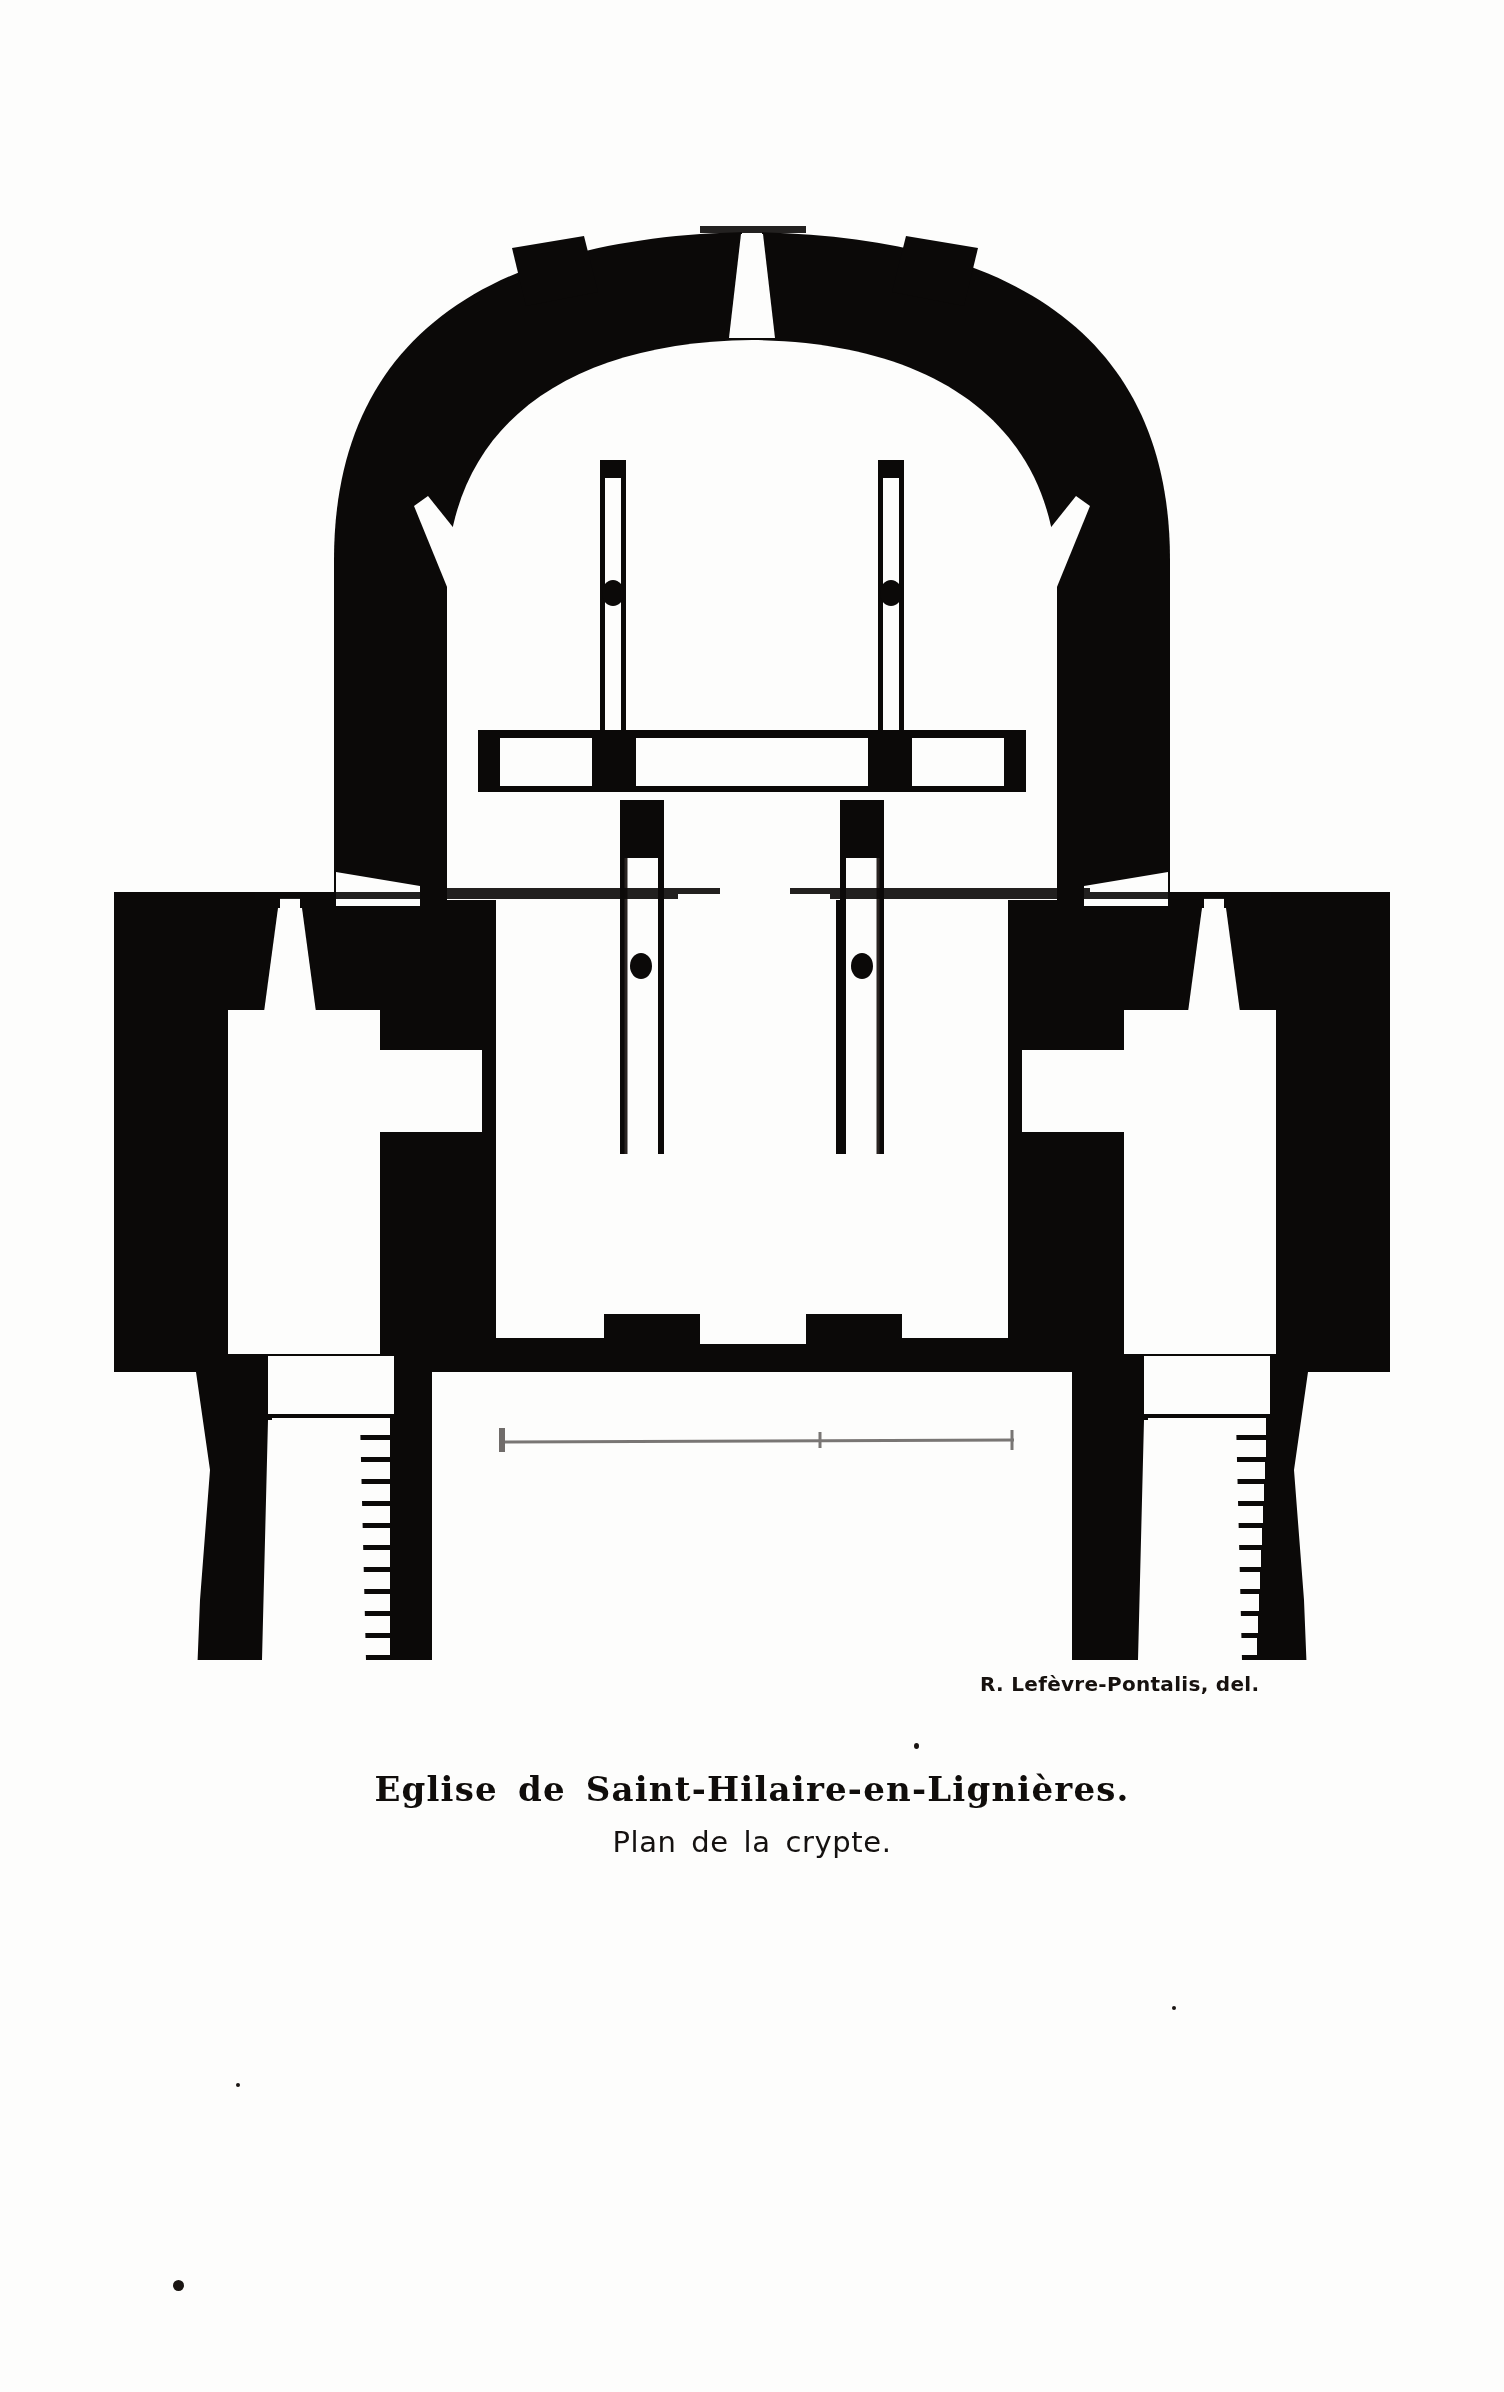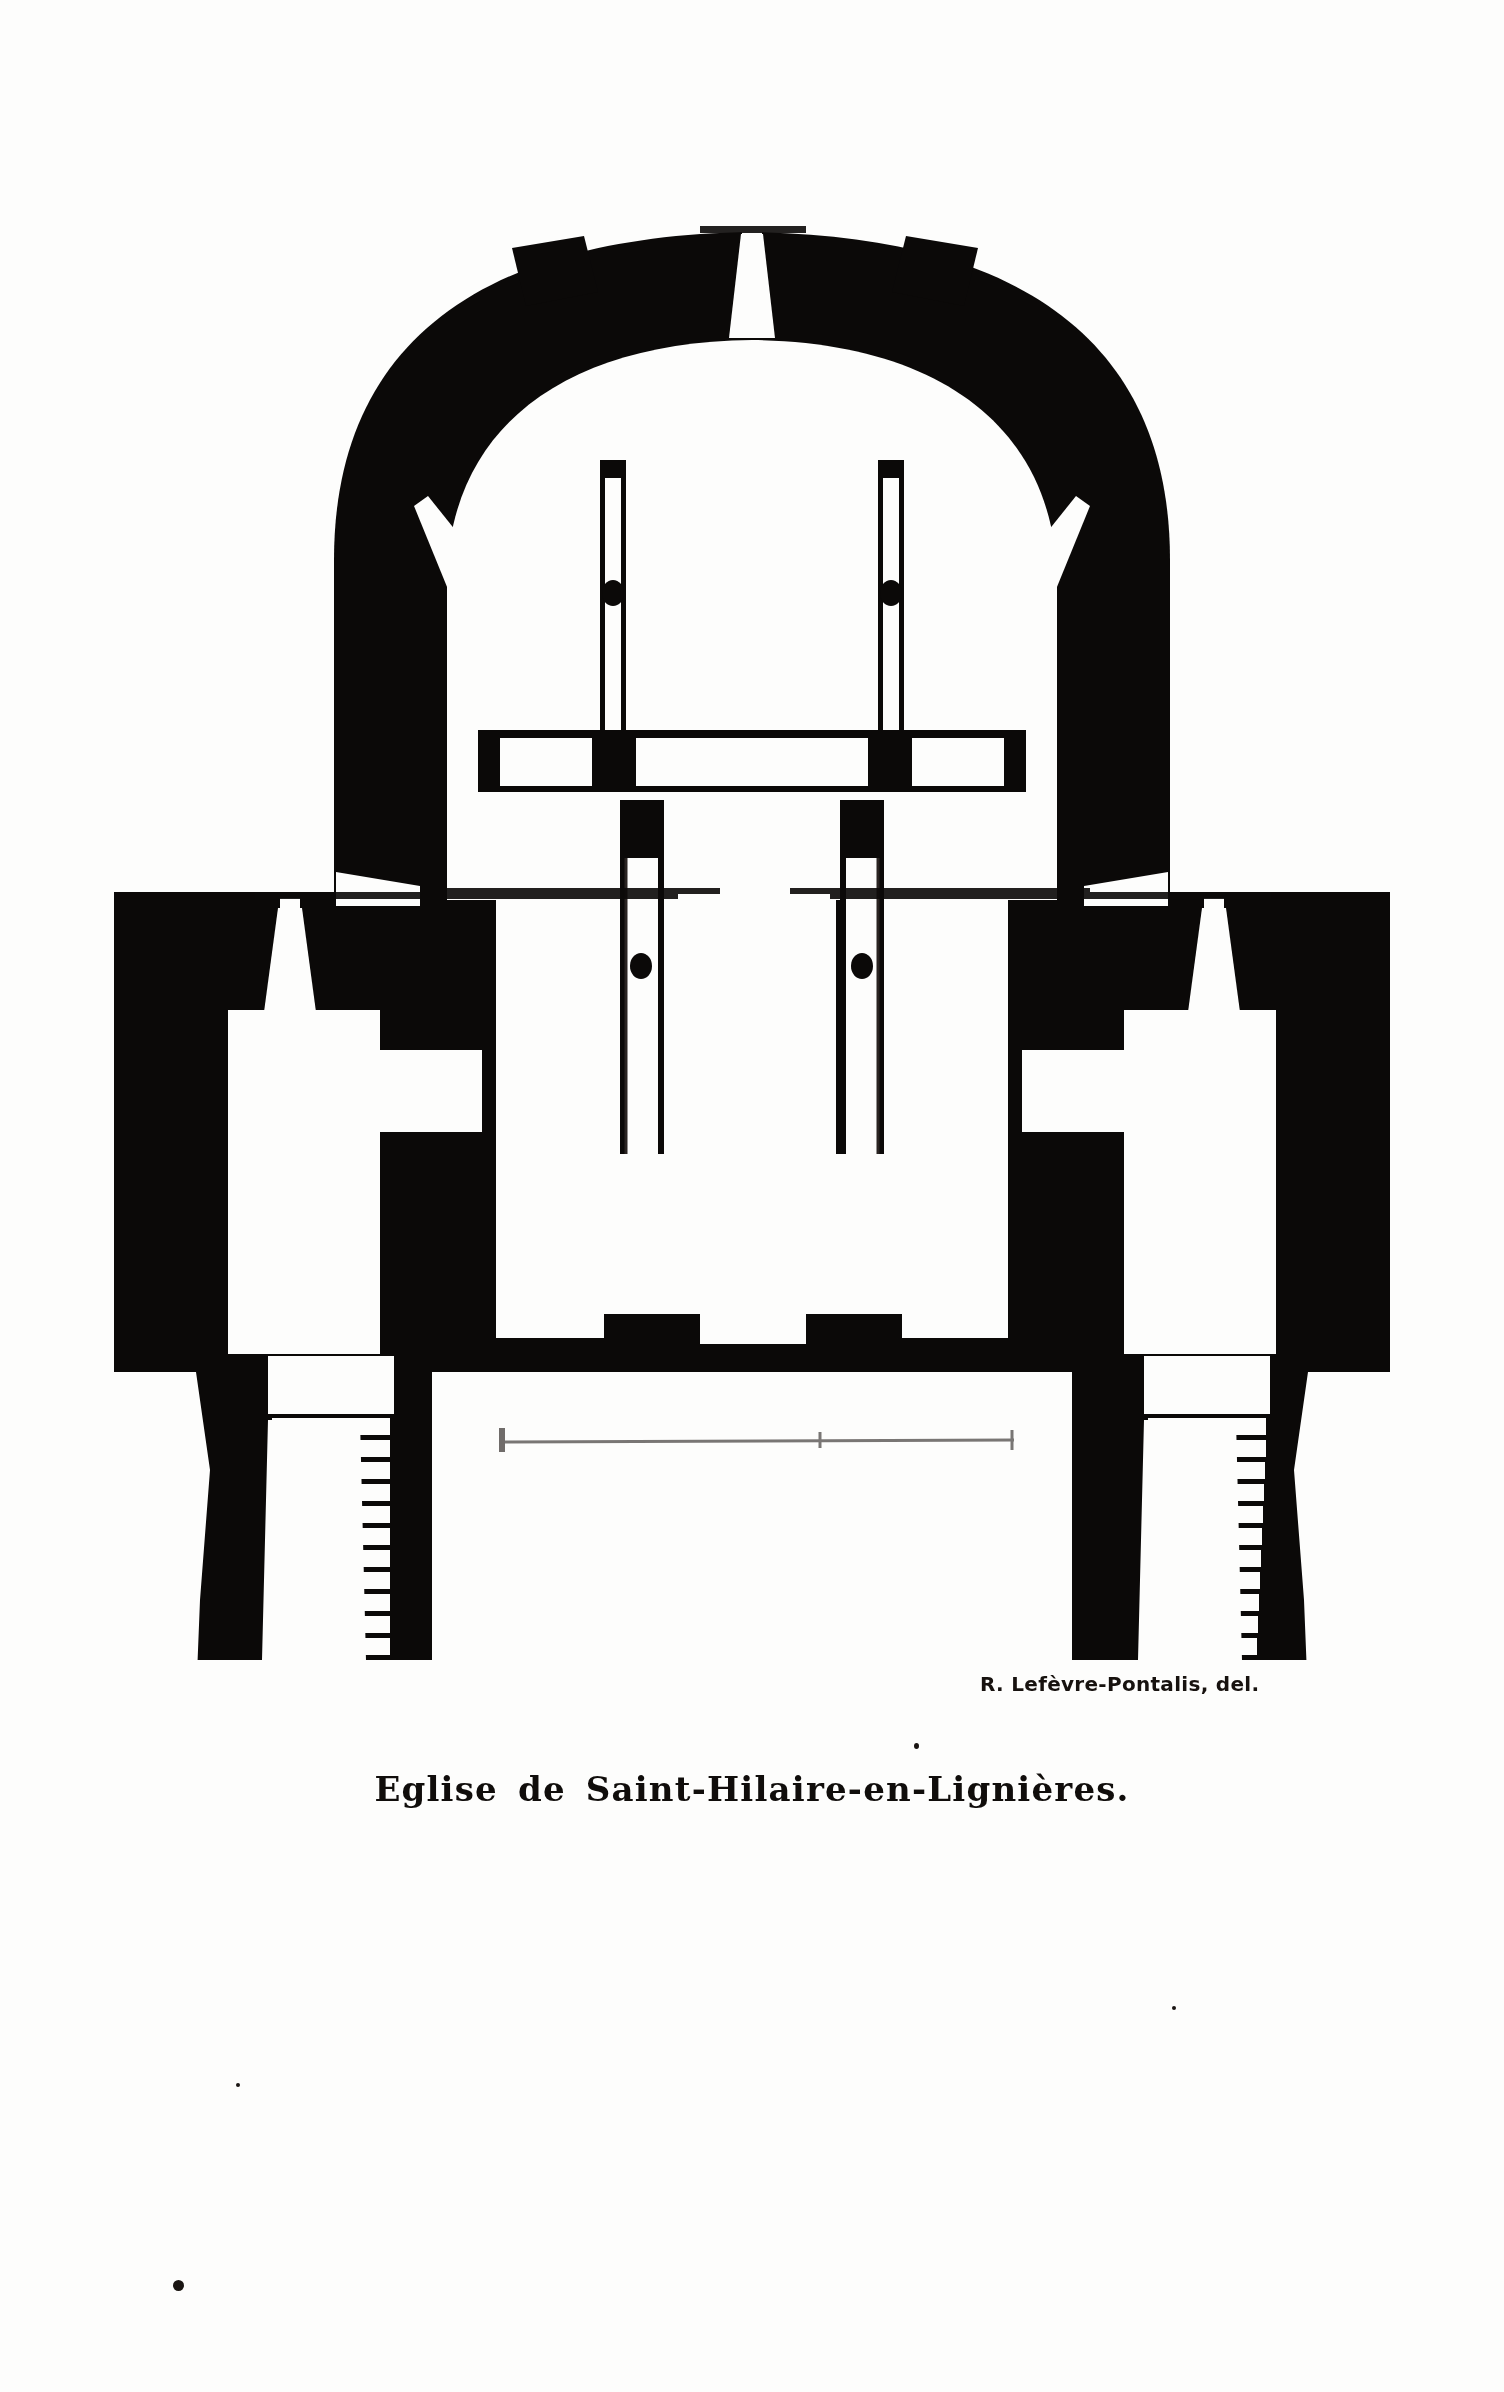--- a/index.html
+++ b/index.html
@@ -277,20 +277,21 @@
         <rect x="830" y="892" width="560" height="7"></rect>
       </g>
 
     </g>
   </svg>
 
   <div class="signature">R. Lefèvre-Pontalis, del.</div>
 
   <div class="caption-block">
     <div class="caption-title">Eglise de Saint-Hilaire-en-Lignières.</div>
+    <div class="caption-sub">Plan de la crypte.</div>
   </div>
 
   <div class="speck s1"></div>
   <div class="speck s2"></div>
   <div class="speck s3"></div>
   <div class="speck s4"></div>
 
 </div>
 
 </body></html>

